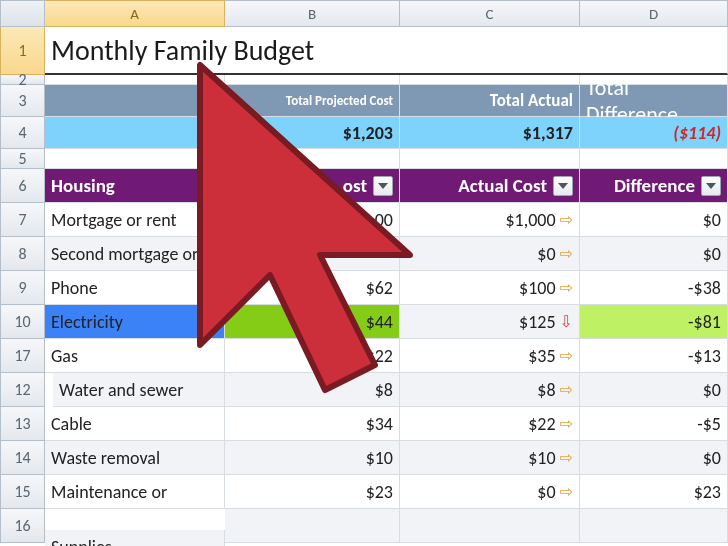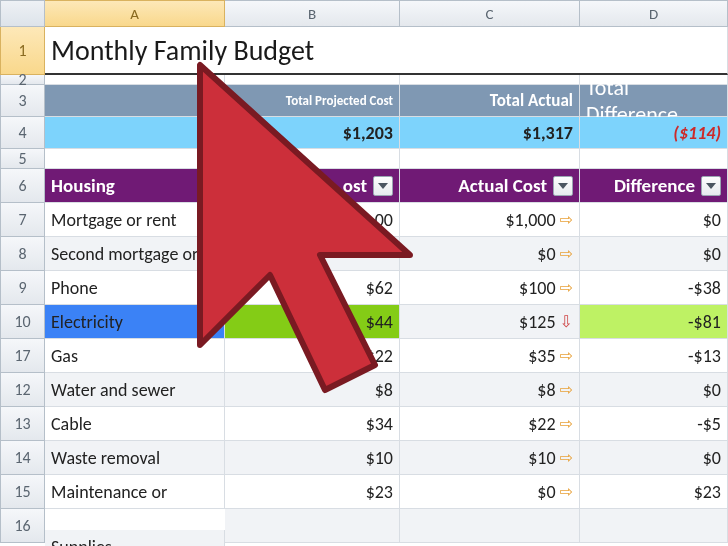--- a/index.html
+++ b/index.html
@@ -168,21 +168,21 @@
       <span>$22</span>
     </div>
     <div class="cell row-data right">
       <span>$35</span>
       <span class="arrow-icon arr-right">⇨</span>
     </div>
     <div class="cell row-data right">
       <span>-$13</span>
     </div>
     <div class="row-header row-data">12</div>
-    <div class="cell row-data " style="background: rgb(241, 243, 246);">
+    <div class="cell row-data " style="background: rgb(241, 243, 246); margin-left: 8px;">
       <span>Water and sewer</span>
     </div>
     <div class="cell row-data right" style="background: rgb(241, 243, 246);">
       <span>$8</span>
     </div>
     <div class="cell row-data right" style="background: rgb(241, 243, 246);">
       <span>$8</span>
       <span class="arrow-icon arr-right">⇨</span>
     </div>
     <div class="cell row-data right" style="background: rgb(241, 243, 246);">

